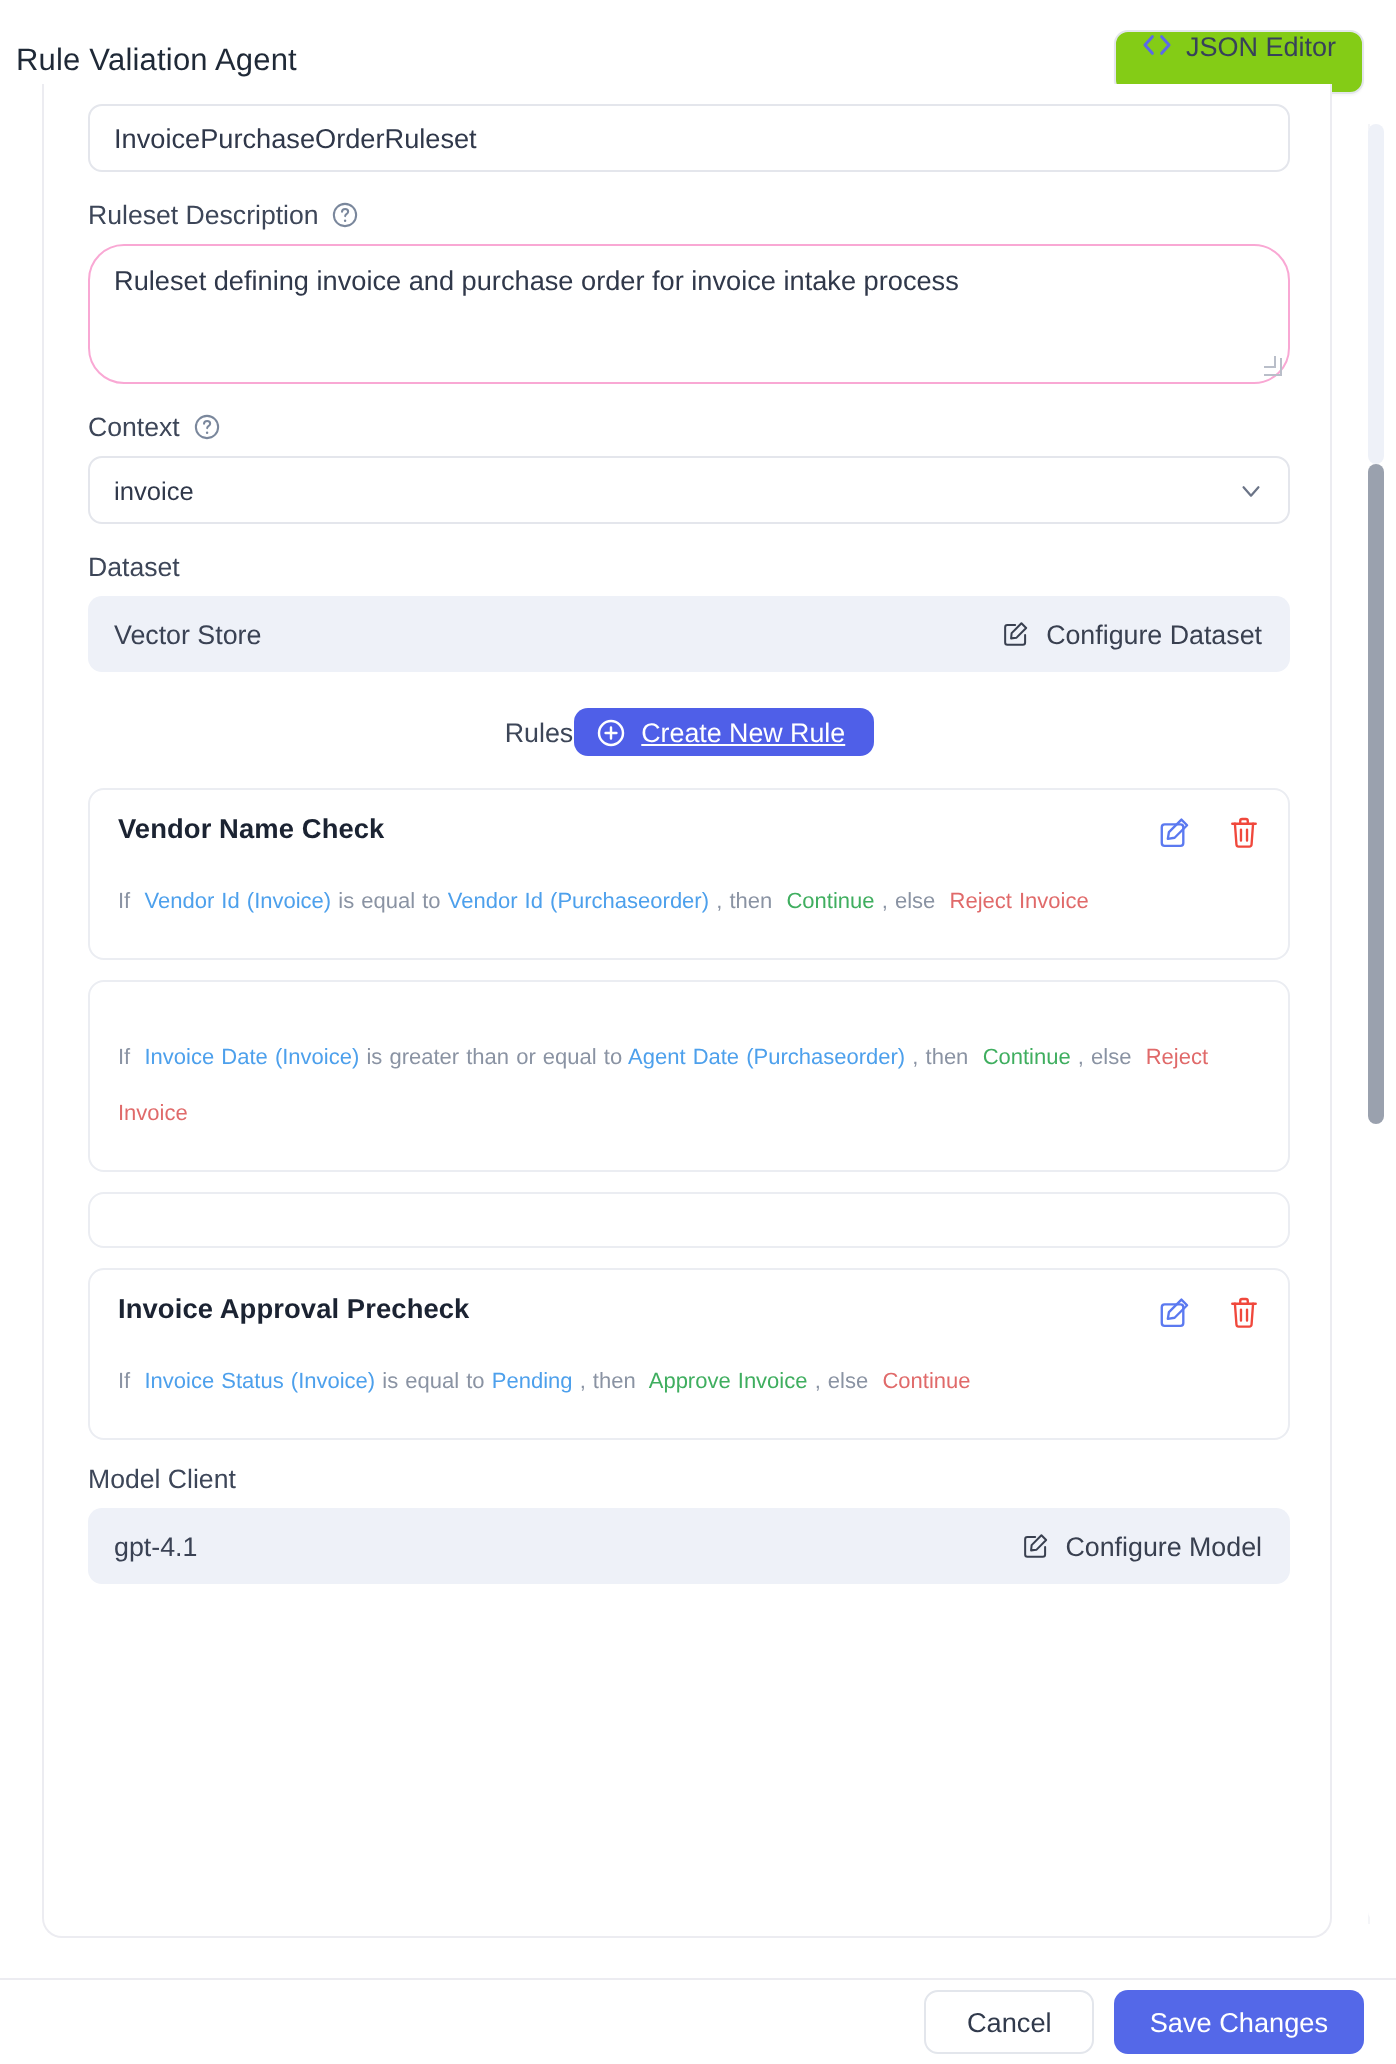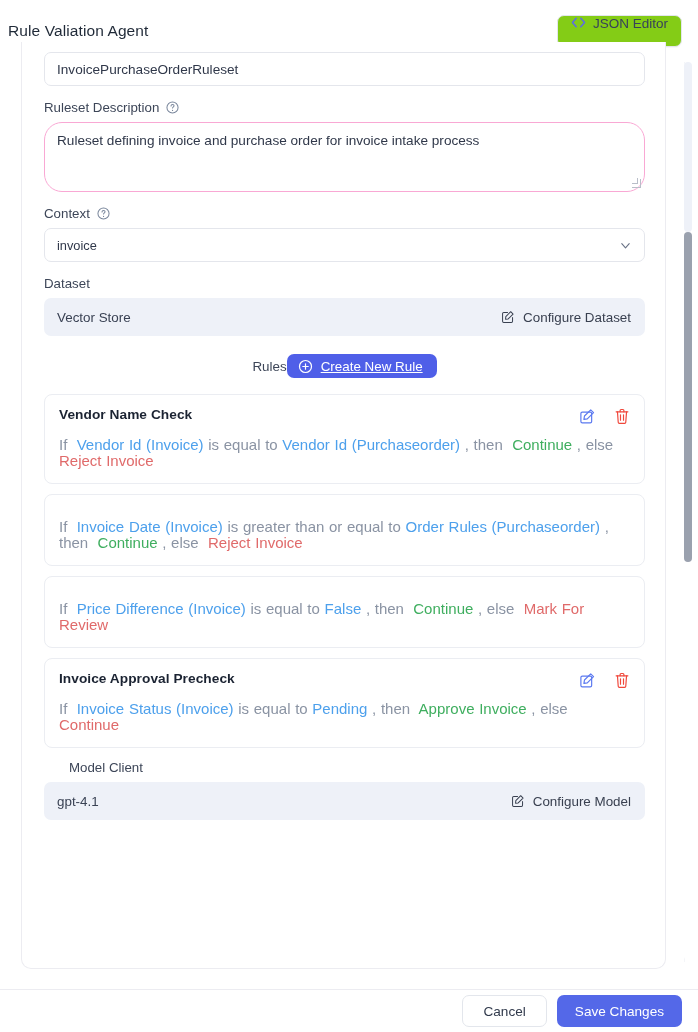--- a/index.html
+++ b/index.html
@@ -105,21 +105,21 @@
     background:#fff; padding: 12px 14px 14px 14px; margin-bottom: 10px;
   }
   .rule-head { display:flex; align-items:flex-start; justify-content:space-between; }
   .rule-name { font-size: 13.7px; font-weight: 700; color:#1b2332; letter-spacing:.05px; }
   .rule-actions { display:flex; align-items:center; gap:18px; padding-top:1px; }
   .icon-btn { display:inline-flex; cursor:pointer; background:none; border:none; padding:0; }
   .edit-icon { color:#5b79f0; }
   .trash-icon { color:#f0483c; }
 
   .rule-expr {
-    margin-top: 12px; font-size: 15px; line-height: 16px;
+    margin-top: 12px; font-size: 11px; line-height: 28px;
     color: #8a93a3; word-spacing: .5px;
   }
   .rule-expr .kw  { color:#8a93a3; }
   .rule-expr .fld { color:#4da0ec; }
   .rule-expr .ok  { color:#3fae5f; }
   .rule-expr .bad { color:#e06a6a; }
 
   
   .footer-sep {
     position:absolute; left:0; top:989px; width:698px; height:1px; background:#ececf1;
@@ -261,24 +261,23 @@
                   <path d="M6 4.1V2.6a1 1 0 0 1 1-1h2a1 1 0 0 1 1 1v1.5"></path>
                   <path d="M3.2 4.1l.8 11a1.2 1.2 0 0 0 1.2 1.1h5.6a1.2 1.2 0 0 0 1.2-1.1l.8-11"></path>
                   <path d="M6.4 7.2v5.8M9.6 7.2v5.8"></path>
                 </svg>
               </span>
             </span>
           </div>
           <div class="rule-expr"><span class="kw">If</span>&nbsp; <span class="fld">Vendor Id (Invoice)</span> <span class="kw">is equal to</span> <span class="fld">Vendor Id (Purchaseorder)</span> <span class="kw">, then</span>&nbsp; <span class="ok">Continue</span> <span class="kw">, else</span>&nbsp; <span class="bad">Reject Invoice</span></div>
         </div>
         <div class="rule-card">
-          <div class="rule-expr"><span class="kw">If</span>&nbsp; <span class="fld">Invoice Date (Invoice)</span> <span class="kw">is greater than or equal to</span> <span class="fld">Order Rules (Purchaseorder)</span> <span class="kw">, then</span>&nbsp; <span class="ok">Continue</span> <span class="kw">, else</span>&nbsp; <span class="bad">Reject Invoice</span></div>
+          <div class="rule-expr"><span class="kw">If</span>&nbsp; <span class="fld">Invoice Date (Invoice)</span> <span class="kw">is greater than or equal to</span> <span class="fld">Agent Date (Purchaseorder)</span> <span class="kw">, then</span>&nbsp; <span class="ok">Continue</span> <span class="kw">, else</span>&nbsp; <span class="bad">Reject Invoice</span></div>
         </div>
         <div class="rule-card">
-          <div class="rule-expr"><span class="kw">If</span>&nbsp; <span class="fld">Price Difference (Invoice)</span> <span class="kw">is equal to</span> <span class="fld">False</span> <span class="kw">, then</span>&nbsp; <span class="ok">Continue</span> <span class="kw">, else</span>&nbsp; <span class="bad">Mark For Review</span></div>
         </div>
         <div class="rule-card">
           <div class="rule-head">
             <span class="rule-name">Invoice Approval Precheck</span>
             <span class="rule-actions">
               <span class="icon-btn edit-icon">
                 <svg width="17" height="17" viewBox="0 0 18 18" fill="none" stroke="currentColor" stroke-width="1.25" stroke-linecap="round" stroke-linejoin="round">
                   <rect x="2" y="4.4" width="11.4" height="11.4" rx="1.5"></rect>
                   <path d="M12.4 1.9l3 3-6.6 6.6-3.6.6.6-3.6z" fill="none"></path>
                 </svg>
@@ -290,21 +289,21 @@
                   <path d="M3.2 4.1l.8 11a1.2 1.2 0 0 0 1.2 1.1h5.6a1.2 1.2 0 0 0 1.2-1.1l.8-11"></path>
                   <path d="M6.4 7.2v5.8M9.6 7.2v5.8"></path>
                 </svg>
               </span>
             </span>
           </div>
           <div class="rule-expr"><span class="kw">If</span>&nbsp; <span class="fld">Invoice Status (Invoice)</span> <span class="kw">is equal to</span> <span class="fld">Pending</span> <span class="kw">, then</span>&nbsp; <span class="ok">Approve Invoice</span> <span class="kw">, else</span>&nbsp; <span class="bad">Continue</span></div>
         </div>
       </div>
 
-    <div class="field-label" style="margin-top:12px;margin-left:25px;">
+    <div class="field-label" style="margin-top:12px;">
       <span>Model Client</span>
     </div>
     <div class="grey-row">
       <span>gpt-4.1</span>
       <span class="cfg">
         <span class="pencil-icon">
           <svg width="14" height="14" viewBox="0 0 16 16" fill="none" stroke="currentColor" stroke-width="1.15" stroke-linecap="round" stroke-linejoin="round">
             <path d="M13.2 8.6v4.3a1.3 1.3 0 0 1-1.3 1.3H3.1a1.3 1.3 0 0 1-1.3-1.3V4.1a1.3 1.3 0 0 1 1.3-1.3h4.4"></path>
             <path d="M11.1 1.9l2.7 2.7-5.6 5.6-3 .3.3-3z"></path>
           </svg>

